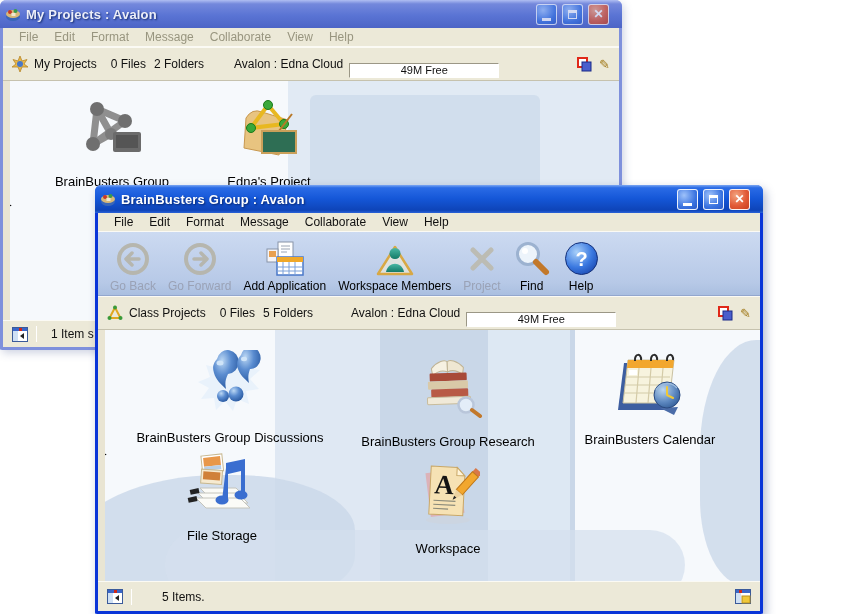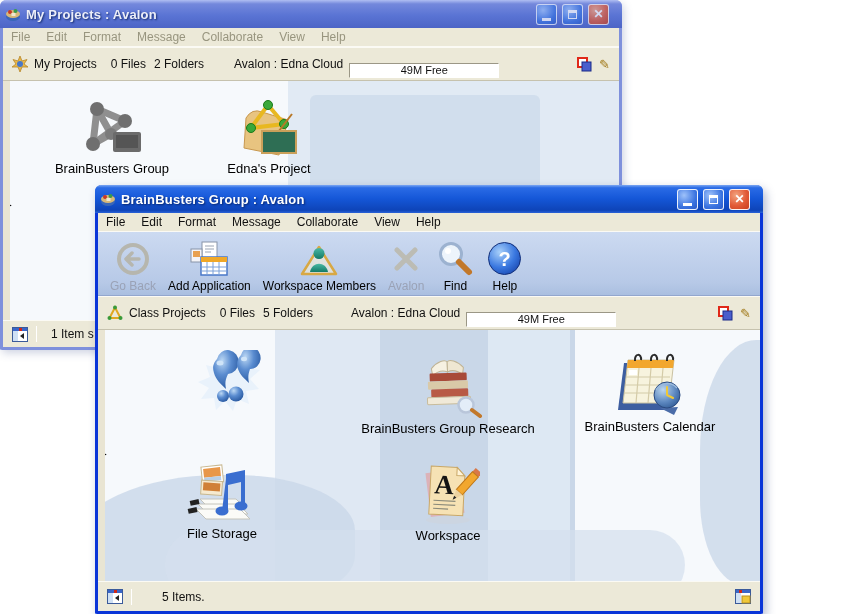--- a/index.html
+++ b/index.html
@@ -22,21 +22,21 @@
   .tb-btn { width:21px; height:21px; border-radius:3px; border:1px solid rgba(255,255,255,.9);
             display:flex; align-items:center; justify-content:center; flex:0 0 21px; }
   .btn-min,.btn-max { background:radial-gradient(circle at 32% 28%,#9ec2fa,#3a73e0 62%,#2a5ac8); }
   .btn-close { background:radial-gradient(circle at 32% 28%,#f2a37f,#e25b38 55%,#c83d1e);
                color:#fff; font-size:12px; font-weight:bold; line-height:1; }
   .inactive .tb-btn { opacity:.72; }
   .glyph-min { width:9px; height:3px; background:#fff; margin-top:10px; }
   .glyph-max { width:9px; height:9px; border:1px solid #fff; border-top-width:3px; }
 
   .menubar { height:19px; flex:0 0 19px; background:#ece9d8; display:flex; align-items:center;
-             padding-left:0; font-size:12px; border-bottom:1px solid #fbfaf4; }
+             padding-left:8px; font-size:12px; border-bottom:1px solid #fbfaf4; }
   .menu-item { padding:1px 8px; color:#111; }
   .inactive .menu-item { color:#98957f; }
 
   .toolbar { height:64px; flex:0 0 64px; background:linear-gradient(180deg,#ccdaf1 0%,#b7c9e7 80%,#aabfe0 100%);
              border-bottom:1px solid #93a7ce; display:flex; align-items:flex-end; padding:0 0 2px 6px; }
   .tool-btn { display:flex; flex-direction:column; align-items:center; justify-content:flex-end;
               gap:2px; height:58px; padding:0 6px; font-size:12px; color:#000; white-space:nowrap; }
   .tool-btn.disabled { color:#9aa2b6; }
 
   .infobar { height:21px; flex:0 0 21px; background:#ece9d8; border-top:1px solid #fbfaf4;
@@ -51,21 +51,21 @@
   .pencil-glyph { color:#a07818; font-size:13px; line-height:1; }
 
   .content { position:relative; flex:1 1 auto; background:#f6f9fc; overflow:hidden;
              border-left:7px solid #e9e5d3; }
   .expander { position:absolute; left:-6px; top:119px; font-size:10px; color:#000; line-height:1; cursor:pointer; }
 
   .wm { position:absolute; pointer-events:none; }
 
   .ditem { position:absolute; text-align:center; }
   .ditem .ic { height:64px; display:flex; align-items:flex-end; justify-content:center; }
-  .ditem .lbl { margin-top:3px; font-size:13px; color:#000; white-space:nowrap; }
+  .ditem .lbl { margin-top:16px; font-size:13px; color:#000; white-space:nowrap; }
 
   .statusbar { background:#ece9d8; border-top:1px solid #fbfaf4; display:flex; align-items:center;
                gap:8px; padding:0 9px; font-size:12px; color:#111; }
   .status-div { width:1px; height:16px; background:#c2beac; border-right:1px solid #fff; }
 
   
   #bg-window { left:0; top:2; width:622px; height:350px; }
   #bg-window .statusbar { height:27px; flex:0 0 27px; }
   #fg-window { left:95px; top:185px; width:668px; height:429px; }
   #fg-window .statusbar { height:30px; flex:0 0 30px; }
@@ -217,20 +217,29 @@
   <div class="toolbar">
     <div class="tool-btn disabled">
       <span style="display:flex">
         <svg width="36" height="36" viewBox="0 0 36 36">
             <circle cx="18" cy="18" r="14" fill="none" stroke="#b6b6ae" stroke-width="4"></circle>
             <path d="M24 18 H12 M17 12 l-6 6 6 6" fill="none" stroke="#b6b6ae" stroke-width="3.5" stroke-linecap="round" stroke-linejoin="round"></path>
           </svg>
       </span>
       <span>Go Back</span>
     </div>
+    <div class="tool-btn disabled">
+      <span style="display:flex">
+        <svg width="36" height="36" viewBox="0 0 36 36">
+            <circle cx="18" cy="18" r="14" fill="none" stroke="#b6b6ae" stroke-width="4"></circle>
+            <path d="M12 18 H24 M19 12 l6 6 -6 6" fill="none" stroke="#b6b6ae" stroke-width="3.5" stroke-linecap="round" stroke-linejoin="round"></path>
+          </svg>
+      </span>
+      <span>Go Forward</span>
+    </div>
     <div class="tool-btn">
       <span style="display:flex">
         <svg width="40" height="36" viewBox="0 0 40 36">
             <rect x="13" y="1" width="15" height="19" fill="#fff" stroke="#8894a8"></rect>
             <path d="M16 5h9M16 8h9M16 11h6" stroke="#9aa4b4" stroke-width="1"></path>
             <rect x="2" y="8" width="11" height="13" fill="#f4f4f8" stroke="#8894a8"></rect>
             <rect x="4" y="10" width="7" height="6" fill="#e8a050"></rect>
             <rect x="12" y="16" width="26" height="18" fill="#fff" stroke="#4a78c8" stroke-width="1.5"></rect>
             <rect x="12" y="16" width="26" height="5" fill="#f0a828"></rect>
             <path d="M18 21v13M24 21v13M30 21v13M12 26h26M12 30h26" stroke="#7aa0d8" stroke-width="1"></path>
@@ -253,21 +262,21 @@
           </svg>
       </span>
       <span>Workspace Members</span>
     </div>
     <div class="tool-btn disabled">
       <span style="display:flex">
         <svg width="36" height="36" viewBox="0 0 36 36">
             <path d="M9 9 L27 27 M27 9 L9 27" stroke="#bcbcb4" stroke-width="5" stroke-linecap="round"></path>
           </svg>
       </span>
-      <span>Avalon</span>
+      <span>Project</span>
     </div>
     <div class="tool-btn">
       <span style="display:flex">
         <svg width="38" height="37" viewBox="0 0 38 37">
             <circle cx="15" cy="14" r="10.5" fill="#edf4fb" stroke="#9cb2d0" stroke-width="3"></circle>
             <circle cx="12" cy="11" r="3" fill="#fff"></circle>
             <path d="M23 22 L33 32" stroke="#c2782a" stroke-width="6" stroke-linecap="round"></path>
           </svg>
       </span>
       <span>Find</span>
@@ -336,20 +345,21 @@
             </defs>
           <path d="M34 2 l6 10 12 -6 -2 12 14 2 -10 9 9 10 -13 2 3 13 -12 -5 -4 12 -8 -10 -9 9 -2 -12 -13 1 8 -11 -11 -6 12 -5 -4 -12 12 3z" fill="#e9f2fb"></path>
           <path d="M21 9 a11 12 0 1 1 11 15 c-3 6 -3 10 -2 15 c-6 -6 -10 -9 -12 -16 a12 13 0 0 1 3 -14z" fill="url(#bb)"></path>
           <path d="M45 5 a10 11 0 1 1 9 14 c-2 6 -2 9 -1 14 c-5 -5 -9 -8 -11 -14 a11 12 0 0 1 3 -14z" fill="url(#bb)"></path>
           <ellipse cx="24" cy="13" rx="3.5" ry="2.5" fill="#cfe4f8"></ellipse>
           <ellipse cx="48" cy="9" rx="3" ry="2.2" fill="#cfe4f8"></ellipse>
           <circle cx="27" cy="46" r="6" fill="url(#bb)"></circle>
           <circle cx="40" cy="44" r="7.5" fill="url(#bb)"></circle>
         </svg>
       </div>
+      <div class="lbl">BrainBusters Group Discussions</div>
     </div>
 
     <div class="ditem" style="left:243px; top:24px; width:200px">
       <div class="ic">
         <svg width="72" height="62" viewBox="0 0 72 62">
           <g transform="rotate(-2 36 30)">
             <path d="M20 12 C26 5 34 3 36 6 L36 16 C32 14 26 15 21 19 Z" fill="#f6f1e2" stroke="#bfb394"></path>
             <path d="M52 12 C46 5 38 3 36 6 L36 16 C40 14 46 15 51 19 Z" fill="#efe7d2" stroke="#bfb394"></path>
             <rect x="18" y="17" width="37" height="8" rx="1" fill="#a84a38"></rect>
             <rect x="16" y="25" width="40" height="8" rx="1" fill="#d9c9a8"></rect>
@@ -388,21 +398,21 @@
             </g>
           <path d="M48 58 l14 7 4 -8 z" fill="#4a6ca8"></path>
           <circle cx="55" cy="45" r="13" fill="url(#gl)" stroke="#2a4a80"></circle>
           <path d="M55 45 l0 -8 M55 45 l6 3" stroke="#f0c838" stroke-width="2" stroke-linecap="round"></path>
           <path d="M44 40 a13 13 0 0 1 21 -2" fill="none" stroke="#9cbbdd" stroke-width="1.5"></path>
         </svg>
       </div>
       <div class="lbl">BrainBusters Calendar</div>
     </div>
 
-    <div class="ditem" style="left:37px; top:129px; width:160px">
+    <div class="ditem" style="left:37px; top:118px; width:160px">
       <div class="ic">
         <svg width="72" height="62" viewBox="0 0 72 62">
           <g stroke="#c4c4bc" fill="#fbfbf7">
             <path d="M14 38 L50 38 L60 48 L24 48 Z"></path>
               <path d="M12 43 L52 43 L62 53 L22 53 Z"></path>
               <path d="M10 48 L54 48 L64 58 L20 58 Z"></path>
           </g>
           <rect x="4" y="39" width="9" height="5" fill="#222" transform="rotate(-12 8 41)"></rect>
           <rect x="2" y="47" width="9" height="5" fill="#222" transform="rotate(-12 6 49)"></rect>
           <g transform="rotate(-6 26 16)">

